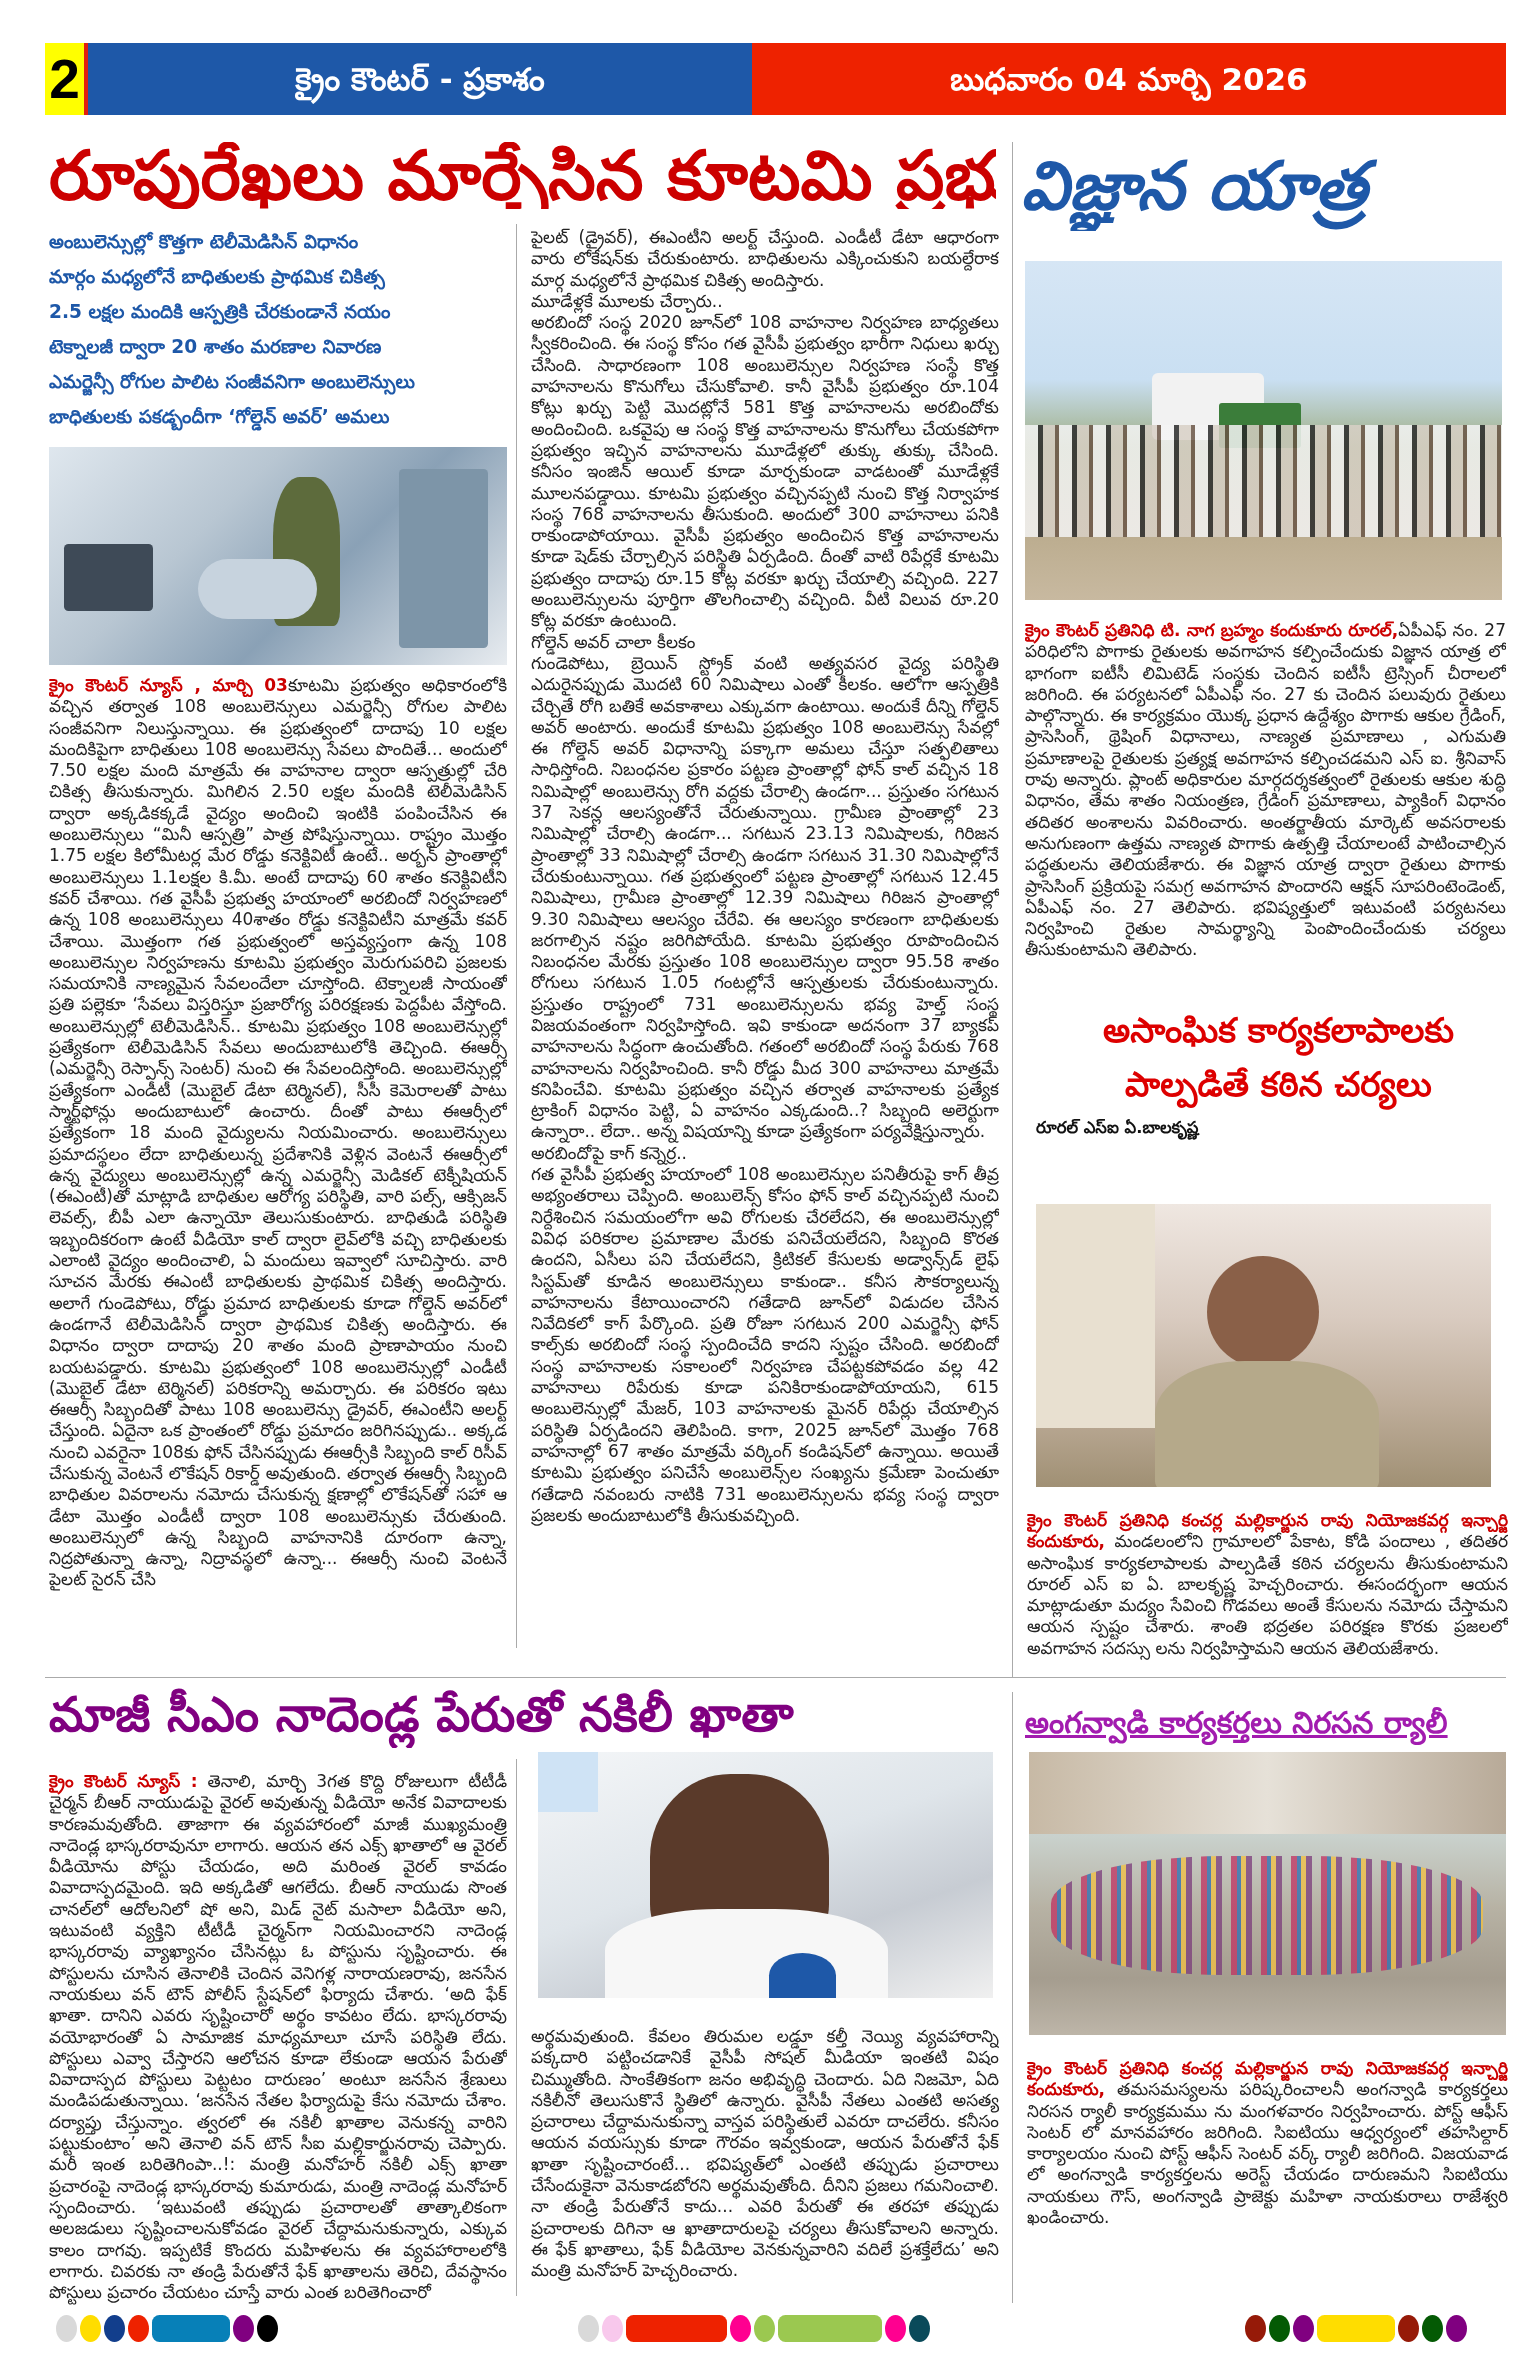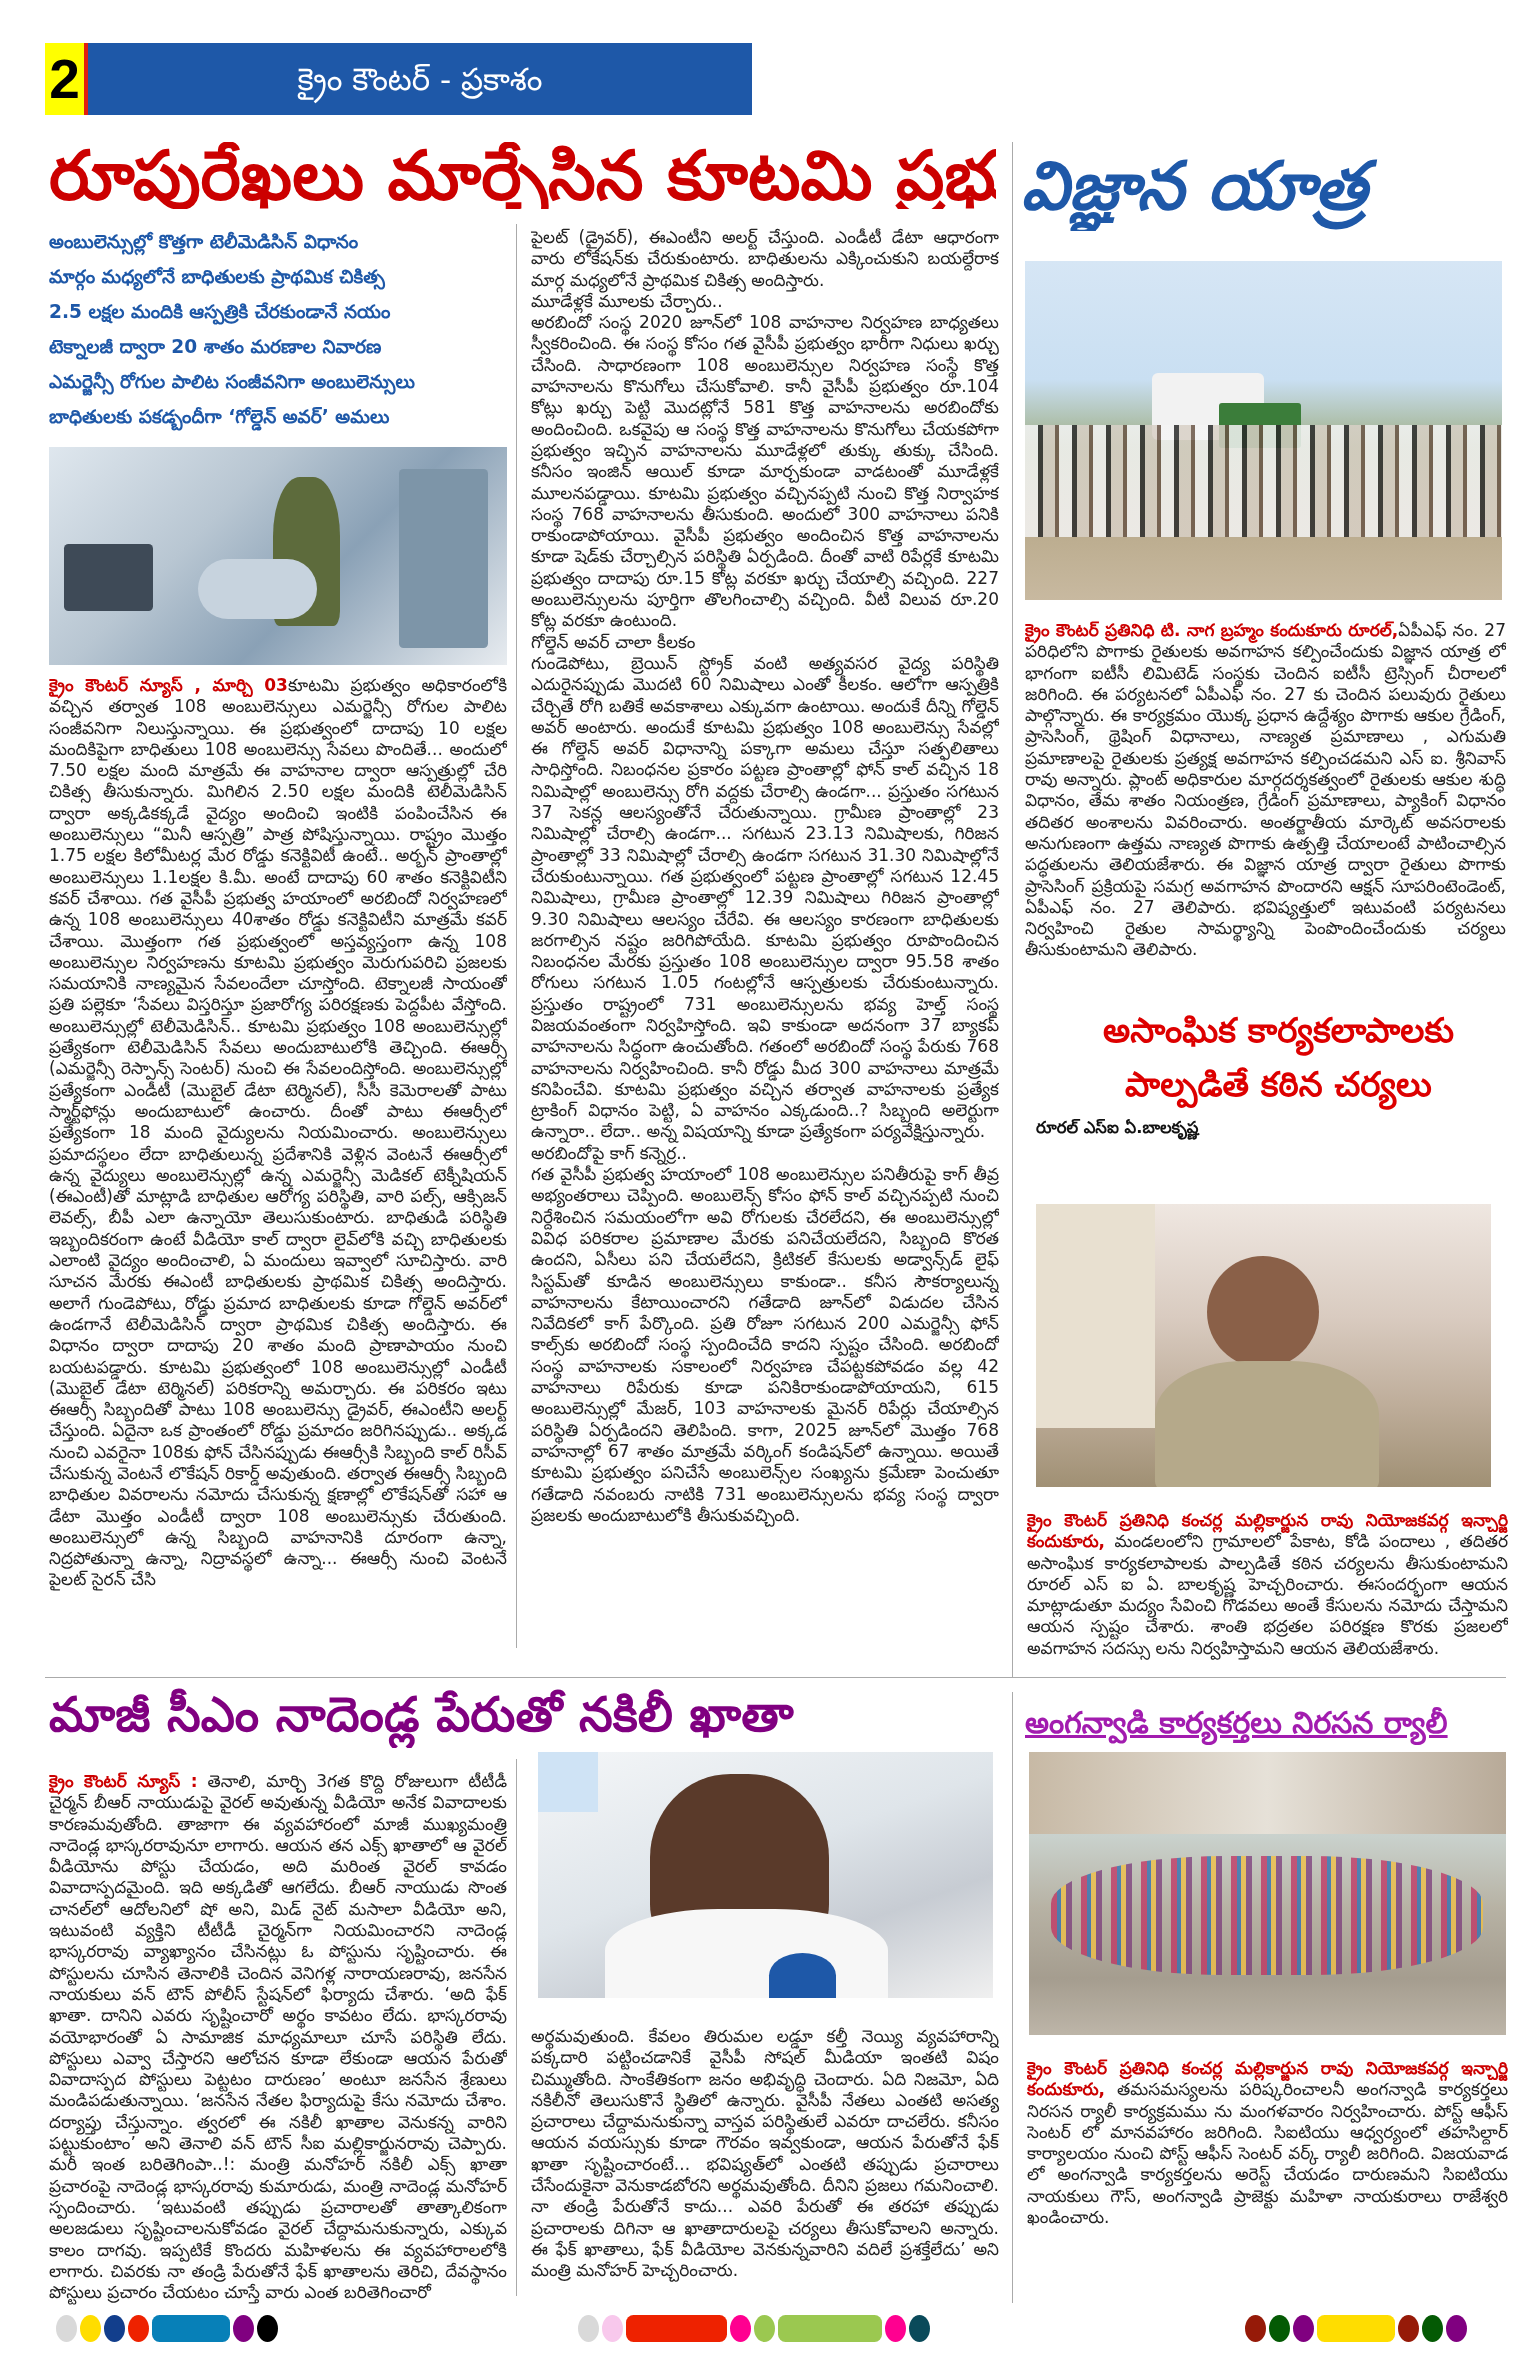--- a/index.html
+++ b/index.html
@@ -1,21 +1,21 @@
 <!DOCTYPE html>
 <html style="font-size:12px"><head>
 <meta charset="utf-8">
 <style>
   html, body { margin:0; padding:0; background:#ffffff; }
   body { width:1541px; height:2377px; position:relative; overflow:hidden; font-family:"DejaVu Sans", sans-serif; color:#222; }
   .abs { position:absolute; }
   
   .mast { position:absolute; top:43px; left:45px; width:1461px; height:72px; display:flex; }
   .pgno { width:39px; height:72px; background:#ffff00; color:#000; font-size:55px; line-height:72px; text-align:center; font-weight:bold; font-family:"Liberation Sans", sans-serif; border-right:4.5px solid #e02010; }
-  .mast-title { width:664px; background:#1e58a8; color:#fff; font-size:31px; line-height:72px; text-align:center; font-weight:normal; }
+  .mast-title { width:664px; background:#1e58a8; color:#fff; font-size:31px; line-height:72px; text-align:center; font-weight:bold; }
   .mast-date { flex:1; background:#ee2200; color:#fff; font-size:31px; line-height:72px; text-align:center; font-weight:bold; }
   
   .hl { position:absolute; font-weight:bold; white-space:nowrap; overflow:hidden; }
   .hl-main { top:142px; left:49px; width:947px; font-size:68px; color:#cc0000; line-height:67px; }
   .hl-vigyan { top:142px; left:1021px; width:514px; font-size:67px; color:#1e58a8; line-height:89px;font-style:italic; }
   .hl-asanghika { top:1003px; left:1036px; width:485px; font-size:34px; color:#dd0000; line-height:54px; text-align:center; white-space:normal; }
   .hl-maji { top:1681px; left:49px; width:962px; font-size:48px; color:#800080; line-height:67px; }
   .hl-anganwadi { top:1700px; left:1025px; width:507px; font-size:30px; color:#a21caf; line-height:45px;text-decoration:underline; }
   
   .subheads { position:absolute; top:224px; left:49px; width:462px; }
@@ -40,20 +40,21 @@
   .footer { position:absolute; top:2315px; height:27px; display:flex; gap:3px; align-items:center; }
   .dot { width:21px; height:27px; border-radius:50%; }
   .bar { width:78px; height:27px; border-radius:7.5px; }
 </style>
 </head>
 <body>
 
 <div class="mast">
   <div class="pgno">2</div>
   <div class="mast-title">క్రైం కౌంటర్ - ప్రకాశం</div>
+  <div class="mast-date">బుధవారం 04 మార్చి 2026</div>
 </div>
 
 <div class="hl hl-main">రూపురేఖలు మార్చేసిన కూటమి ప్రభుత్వం</div>
 <div class="hl hl-vigyan">విజ్ఞాన యాత్ర</div>
 
 <div class="subheads">
   <div>అంబులెన్సుల్లో కొత్తగా టెలీమెడిసిన్ విధానం</div>
   <div>మార్గం మధ్యలోనే బాధితులకు ప్రాథమిక చికిత్స</div>
   <div>2.5 లక్షల మందికి ఆస్పత్రికి చేరకుండానే నయం</div>
   <div>టెక్నాలజీ ద్వారా 20 శాతం మరణాల నివారణ</div>

